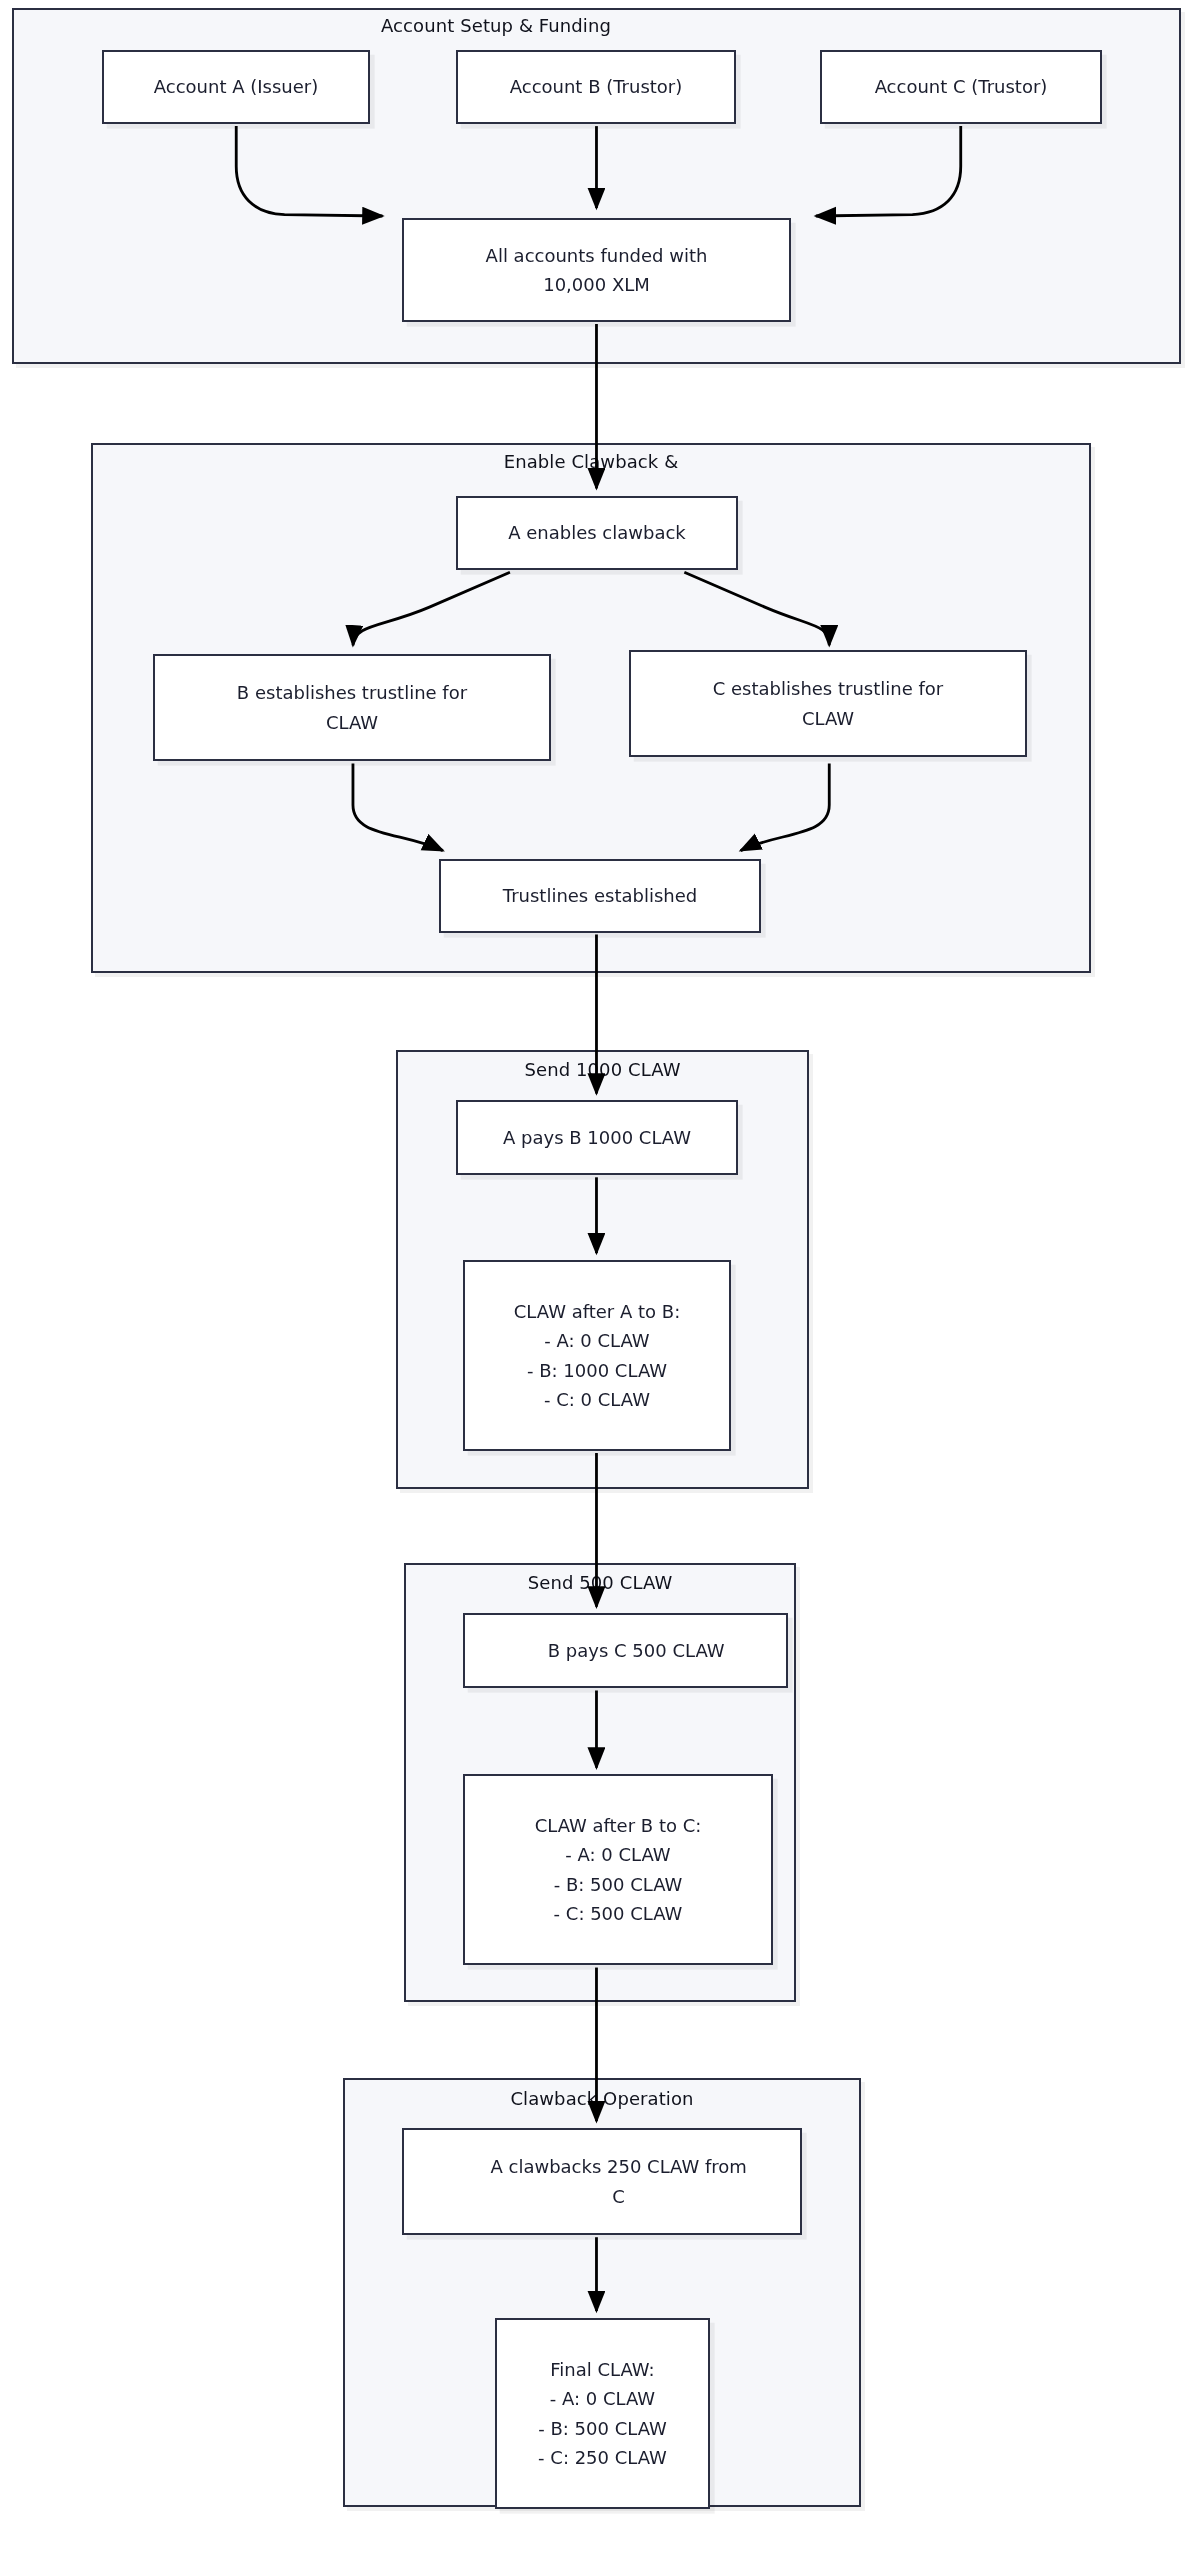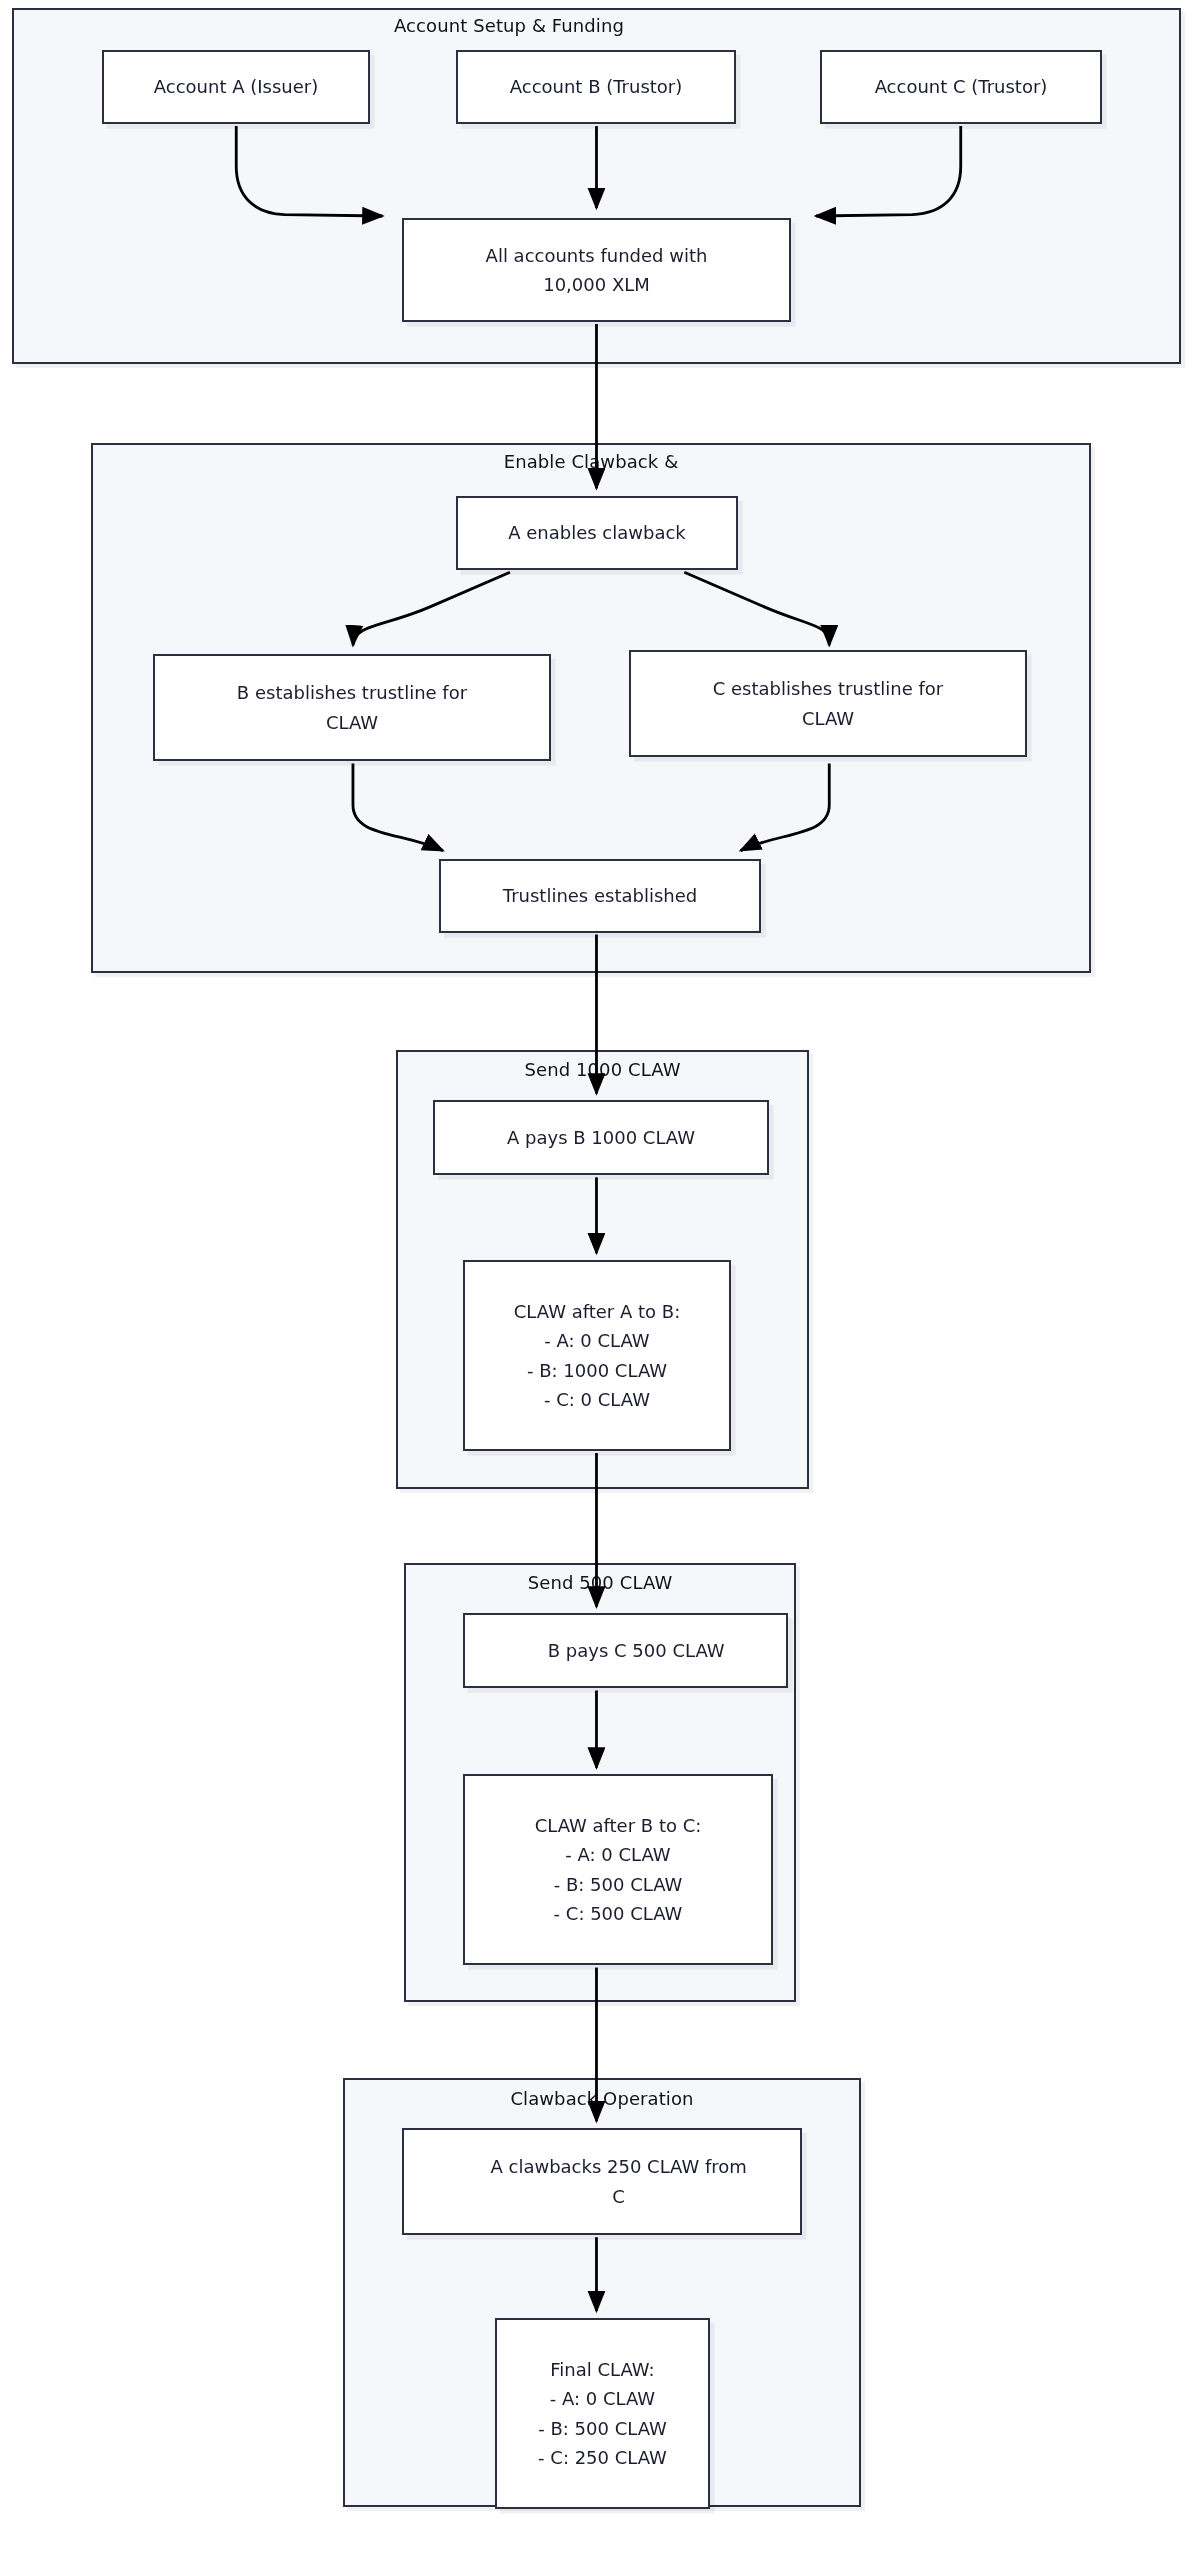--- a/index.html
+++ b/index.html
@@ -48,21 +48,21 @@
   }
   .node .label{white-space:pre-line;display:block;width:100%;}
 </style>
 </head>
 <body>
 
 <div id="canvas">
 
   <div class="subgraph" style="left:12px;top:8px;width:1169px;height:356px;">
   </div>
-  <div class="subgraph-title" style="left:24px;width:970px;top:14.8px;">Account Setup &amp; Funding</div>
+  <div class="subgraph-title" style="left:11px;width:970px;top:14.8px;">Account Setup &amp; Funding</div>
 
   <div class="node" style="left:456px;top:50px;width:280px;height:74px;">
     <span class="label">Account B (Trustor)</span>
   </div>
   <div class="node" style="left:102px;top:50px;width:268px;height:74px;">
     <span class="label">Account A (Issuer)</span>
   </div>
   <div class="node" style="left:820px;top:50px;width:282px;height:74px;">
     <span class="label">Account C (Trustor)</span>
   </div>
@@ -87,21 +87,21 @@
 CLAW</span>
   </div>
   <div class="node" style="left:439px;top:859px;width:322px;height:74px;">
     <span class="label">Trustlines established</span>
   </div>
 
   <div class="subgraph" style="left:396px;top:1050px;width:413px;height:439px;">
   </div>
   <div class="subgraph-title" style="left:396px;width:413px;top:1059px;">Send 1000 CLAW</div>
 
-  <div class="node" style="left:433px;top:1100px;width:336px;height:75px;">
+  <div class="node" style="left:456px;top:1100px;width:282px;height:75px;">
     <span class="label">A pays B 1000 CLAW</span>
   </div>
   <div class="node" style="left:463px;top:1260px;width:268px;height:191px;">
     <span class="label">CLAW after A to B:
 - A: 0 CLAW
 - B: 1000 CLAW
 - C: 0 CLAW</span>
   </div>
 
   <div class="subgraph" style="left:404px;top:1563px;width:392px;height:439px;">

